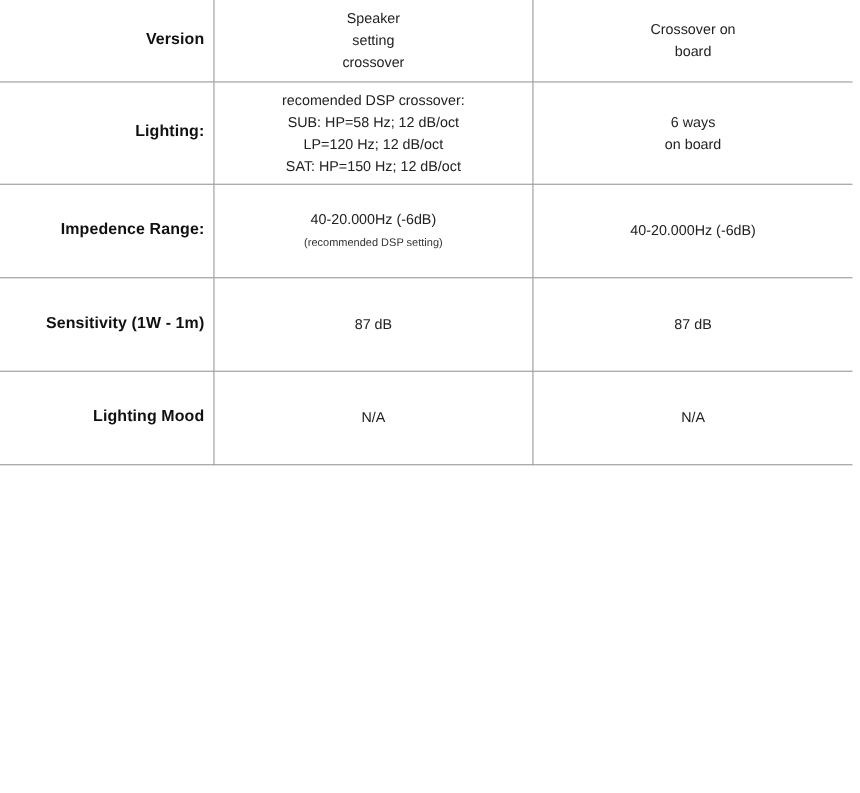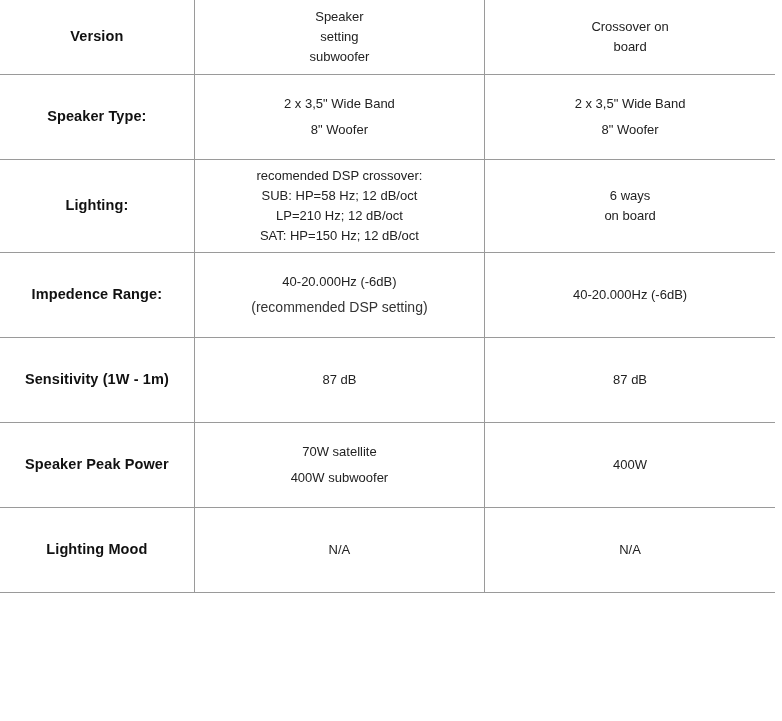--- a/index.html
+++ b/index.html
@@ -35,35 +35,35 @@
   table.spec-table tr:first-child td {
     border-top: none;
   }
   col.c-label { width: 194px; }
   col.c-val   { width: 290px; }
 
   .label-cell {
     font-size: 14.5px;
     font-weight: 600;
     color: #111;
-    text-align: center;
+    text-align: right;
     padding-left: 36px;
     letter-spacing: .1px;
   }
   .val-cell {
     font-size: 13px;
     text-align: center;
     color: #222;
   }
   .val-line { display: block; }
   .val-line + .val-line { margin-top: 7px; }
   .val-tight + .val-tight { margin-top: 2px; }
   .small-note {
     display: block;
-    font-size: 14px;
+    font-size: 10px;
     color: #333;
     margin-top: 5px;
   }
   .block-tight .val-line { margin-top: 1px; }
 
   
   .r-version td { height: 62px; }
   .r-type td { height: 72px; }
   .r-imp td { height: 72px; }
   .r-cross td { height: 80px; }
@@ -81,47 +81,36 @@
     <col class="c-label">
     <col class="c-val">
     <col class="c-val">
   </colgroup>
   <tbody>
     <tr class="r-version">
       <td class="label-cell">Version</td>
       <td class="val-cell block-tight">
         <span class="val-line val-tight">Speaker</span>
         <span class="val-line val-tight">setting</span>
-        <span class="val-line val-tight">subwoofer</span>
+        <span class="val-line val-tight">crossover</span>
       </td>
       <td class="val-cell block-tight">
         <span class="val-line val-tight">Crossover on</span>
         <span class="val-line val-tight">board</span>
       </td>
     </tr>
 
-    <tr class="r-type">
-      <td class="label-cell">Speaker Type:</td>
-      <td class="val-cell">
-        <span class="val-line">2 x 3,5" Wide Band</span>
-        <span class="val-line">8" Woofer</span>
-      </td>
-      <td class="val-cell">
-        <span class="val-line">2 x 3,5" Wide Band</span>
-        <span class="val-line">8" Woofer</span>
-      </td>
-    </tr>
 
 
     <tr class="r-cross">
       <td class="label-cell">Lighting:</td>
       <td class="val-cell block-tight">
         <span class="val-line val-tight">recomended DSP crossover:</span>
         <span class="val-line val-tight">SUB: HP=58 Hz; 12 dB/oct</span>
-        <span class="val-line val-tight">LP=210 Hz; 12 dB/oct</span>
+        <span class="val-line val-tight">LP=120 Hz; 12 dB/oct</span>
         <span class="val-line val-tight">SAT: HP=150 Hz; 12 dB/oct</span>
       </td>
       <td class="val-cell block-tight">
         <span class="val-line val-tight">6 ways</span>
         <span class="val-line val-tight">on board</span>
       </td>
     </tr>
 
     <tr class="r-freq">
       <td class="label-cell">Impedence Range:</td>
@@ -137,30 +126,20 @@
     <tr class="r-sens">
       <td class="label-cell">Sensitivity (1W - 1m)</td>
       <td class="val-cell">
         <span class="val-line">87 dB</span>
       </td>
       <td class="val-cell">
         <span class="val-line">87 dB</span>
       </td>
     </tr>
 
-    <tr class="r-peak">
-      <td class="label-cell">Speaker Peak Power</td>
-      <td class="val-cell">
-        <span class="val-line">70W satellite</span>
-        <span class="val-line">400W subwoofer</span>
-      </td>
-      <td class="val-cell">
-        <span class="val-line">400W</span>
-      </td>
-    </tr>
 
 
     <tr class="r-light">
       <td class="label-cell">Lighting Mood</td>
       <td class="val-cell">
         <span class="val-line">N/A</span>
       </td>
       <td class="val-cell">
         <span class="val-line">N/A</span>
       </td>

